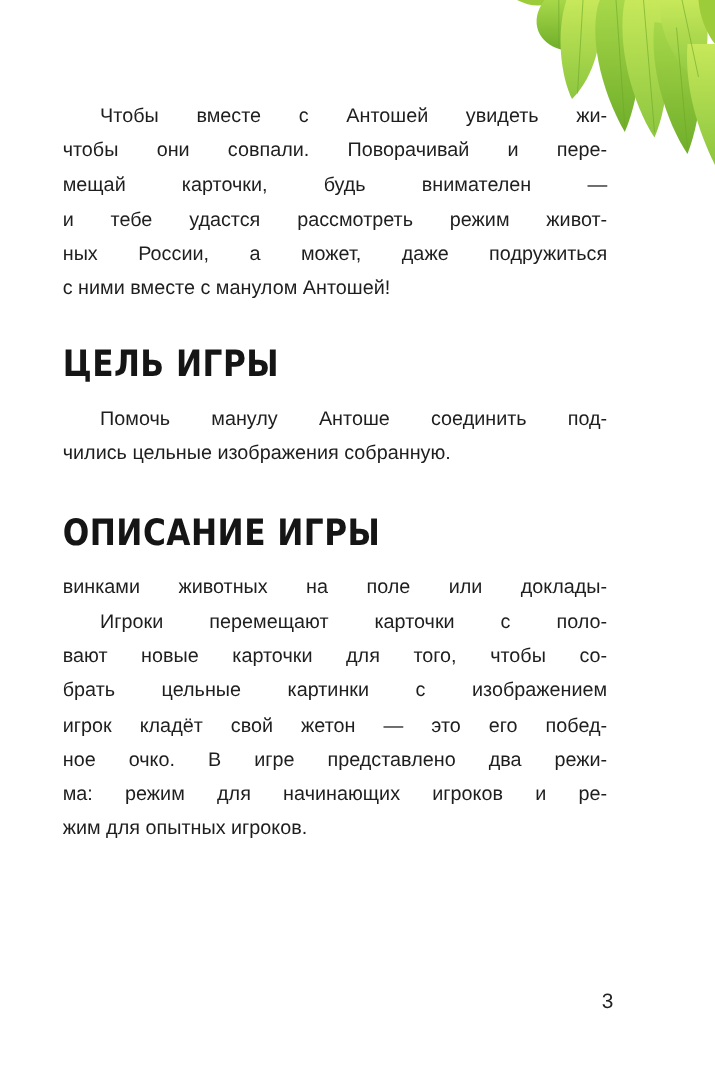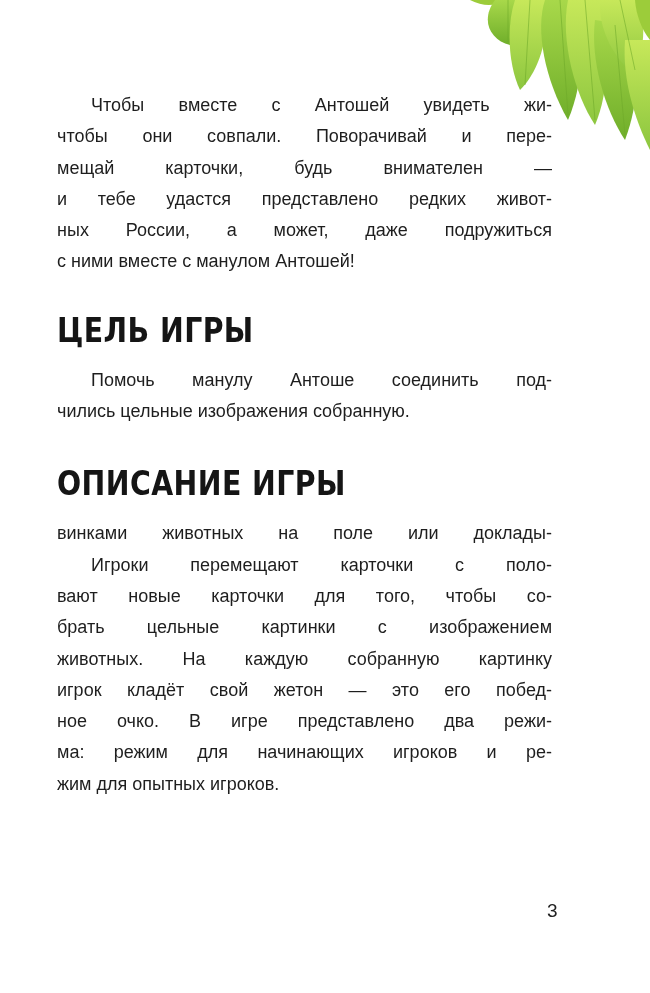--- a/index.html
+++ b/index.html
@@ -94,40 +94,39 @@
     <path d="M170 0 L185 70"></path>
     <path d="M58 0 L58 42"></path>
   </g>
 </svg>
 
 <div class="content">
   <p class="para">
     <span class="line first">Чтобы вместе с Антошей увидеть жи-</span>
     <span class="line">чтобы они совпали. Поворачивай и пере-</span>
     <span class="line">мещай карточки, будь внимателен —</span>
-    <span class="line">и тебе удастся представлено редких живот-</span>
+    <span class="line">и тебе удастся рассмотреть режим живот-</span>
     <span class="line">ных России, а может, даже подружиться</span>
     <span class="line last">с ними вместе с манулом Антошей!</span>
   </p>
 
   <h2 class="heading h1">ЦЕЛЬ ИГРЫ</h2>
 
   <p class="para p2">
     <span class="line first">Помочь манулу Антоше соединить под-</span>
     <span class="line last">чились цельные изображения собранную.</span>
   </p>
 
   <h2 class="heading h2">ОПИСАНИЕ ИГРЫ</h2>
 
   <p class="para p3">
     <span class="line">винками животных на поле или доклады-</span>
     <span class="line first">Игроки перемещают карточки с поло-</span>
     <span class="line">вают новые карточки для того, чтобы со-</span>
     <span class="line">брать цельные картинки с изображением</span>
-    <span class="line">животных. На каждую собранную картинку</span>
     <span class="line">игрок кладёт свой жетон — это его побед-</span>
     <span class="line">ное очко. В игре представлено два режи-</span>
     <span class="line">ма: режим для начинающих игроков и ре-</span>
     <span class="line last">жим для опытных игроков.</span>
   </p>
 </div>
 
 <div class="page-number">3</div>
 
 </body></html>

